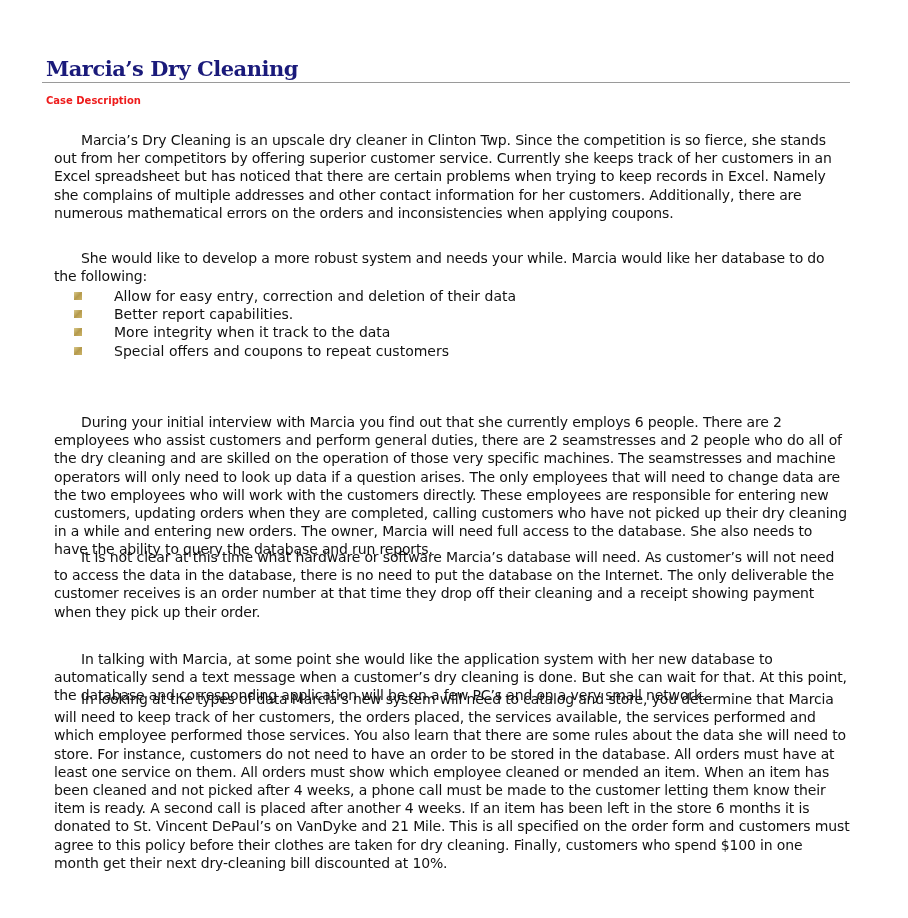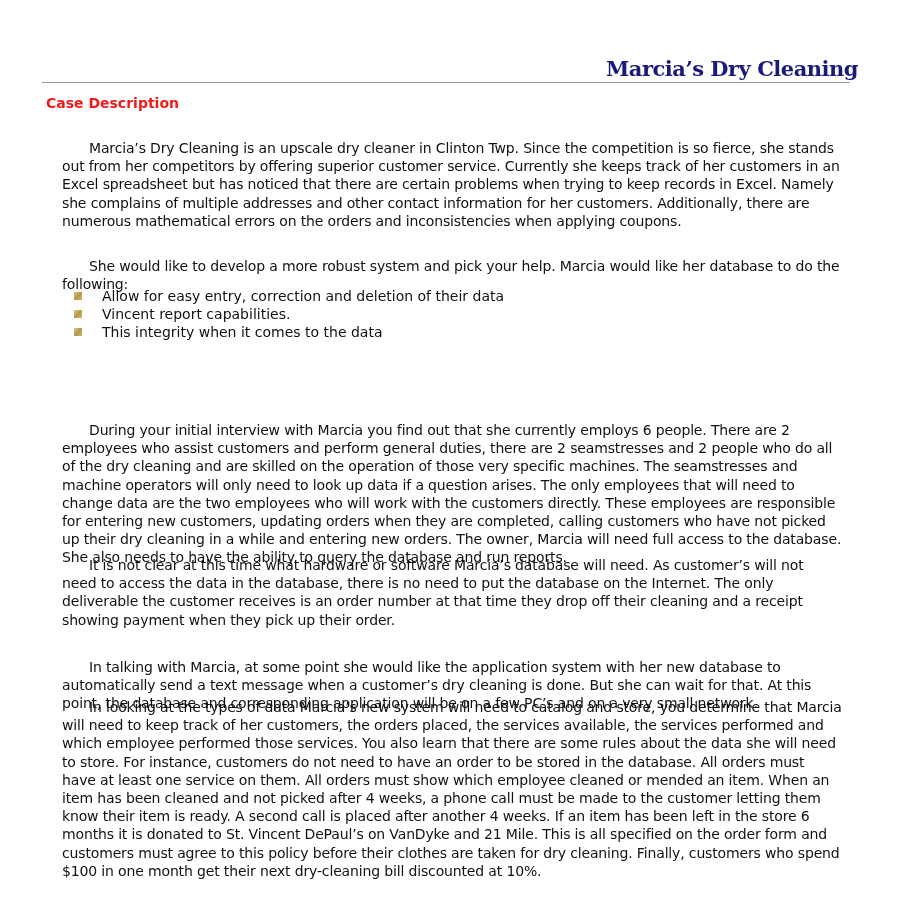--- a/index.html
+++ b/index.html
@@ -1,65 +1,66 @@
 <!DOCTYPE html>
 <html><head>
   <meta charset="utf-8">
   <style>
     html, body { margin: 0; padding: 0; background: #ffffff; }
     body { width: 908px; height: 918px; overflow: hidden; position: relative; }
     .page { position: absolute; left: 46px; top: 0; width: 812px; }
     .title {
-      position: absolute; left: 0; top: 56px; width: 812px; text-align: right;
+      position: absolute; left: 0; top: 56px; width: 812px; text-align: left;
       font-family: "DejaVu Serif", serif; font-weight: bold; font-size: 21px;
       color: #1a1a7a; letter-spacing: -0.5px;
     }
     .rule {
       position: absolute; left: -4px; top: 82px; width: 808px; height: 0;
       border-top: 1px solid #9a9a9a;
     }
     .heading {
       position: absolute; left: 0; top: 95px;
-      font-family: "DejaVu Sans", sans-serif; font-weight: bold; font-size: 14px;
+      font-family: "DejaVu Sans", sans-serif; font-weight: bold; font-size: 10px;
       color: #ee1c1c;
     }
     .body-text {
       position: absolute; left: 0; width: 812px;
       font-family: "DejaVu Sans", sans-serif; font-size: 14px; line-height: 18.2px;
       color: #111111; letter-spacing: -0.15px;
     }
-    .body-text p { margin: 16px; text-indent: 27px; }
+    .body-text p { margin: 8px; text-indent: 27px; }
     .bullets { position: absolute; left: 28px; top: 287px; margin: 0; padding: 0; list-style: none;
       font-family: "DejaVu Sans", sans-serif; font-size: 14px; line-height: 18.2px; color: #111; }
-    .bullets li { position: relative; padding-left: 28px; white-space: nowrap; }
+    .bullets li { position: relative; padding-left: 40px; white-space: nowrap; }
     .bullet-icon {
       position: absolute; left: 0; top: 5px; width: 8px; height: 8px;
       background: linear-gradient(135deg, #d9c98a 0%, #b59a4c 50%, #cdb56a 100%);
     }
   </style>
 </head>
 <body>
 
 <div class="page">
   <div class="title">Marcia’s Dry Cleaning</div>
   <div class="rule"></div>
   <div class="heading">Case Description</div>
 
   <div class="body-text" style="top:123px;">
     <p>Marcia’s Dry Cleaning is an upscale dry cleaner in Clinton Twp.  Since the competition is so fierce, she stands out from her competitors by offering superior customer service.  Currently she keeps track of her customers in an Excel spreadsheet but has noticed that there are certain problems when trying to keep records in Excel.  Namely she complains of multiple addresses and other contact information for her customers.  Additionally, there are numerous mathematical errors on the orders and inconsistencies when applying coupons.</p>
   </div>
 
   <div class="body-text" style="top:241px;">
-    <p>She would like to develop a more robust system and pick your help.  Marcia would like her database to do the following:</p>
+    <p>She would like to develop a more robust system and needs your while.  Marcia would like her database to do the following:</p>
   </div>
 
   <ul class="bullets">
     <li><span class="bullet-icon"></span><span>Allow for easy entry, correction and deletion of their data</span></li>
-    <li><span class="bullet-icon"></span><span>Vincent report capabilities.</span></li>
-    <li><span class="bullet-icon"></span><span>This integrity when it comes to the data</span></li>
+    <li><span class="bullet-icon"></span><span>Better report capabilities.</span></li>
+    <li><span class="bullet-icon"></span><span>More integrity when it track to the data</span></li>
+    <li><span class="bullet-icon"></span><span>Special offers and coupons to repeat customers</span></li>
   </ul>
 
   <div class="body-text" style="top:405px;">
     <p>During your initial interview with Marcia you find out that she currently employs 6 people.  There are 2 employees who assist customers and perform general duties, there are 2 seamstresses and 2 people who do all of the dry cleaning and are skilled on the operation of those very specific machines.  The seamstresses and machine operators will only need to look up data if a question arises.  The only employees that will need to change data are the two employees who will work with the customers directly.  These employees are responsible for entering new customers, updating orders when they are completed, calling customers who have not picked up their dry cleaning in a while and entering new orders.  The owner, Marcia will need full access to the database.  She also needs to have the ability to query the database and run reports.</p>
   </div>
 
   <div class="body-text" style="top:540px;">
     <p>It is not clear at this time what hardware or software Marcia’s database will need.  As customer’s will not need to access the data in the database, there is no need to put the database on the Internet.  The only deliverable the customer receives is an order number at that time they drop off their cleaning and a receipt showing payment when they pick up their order.</p>
   </div>
 

